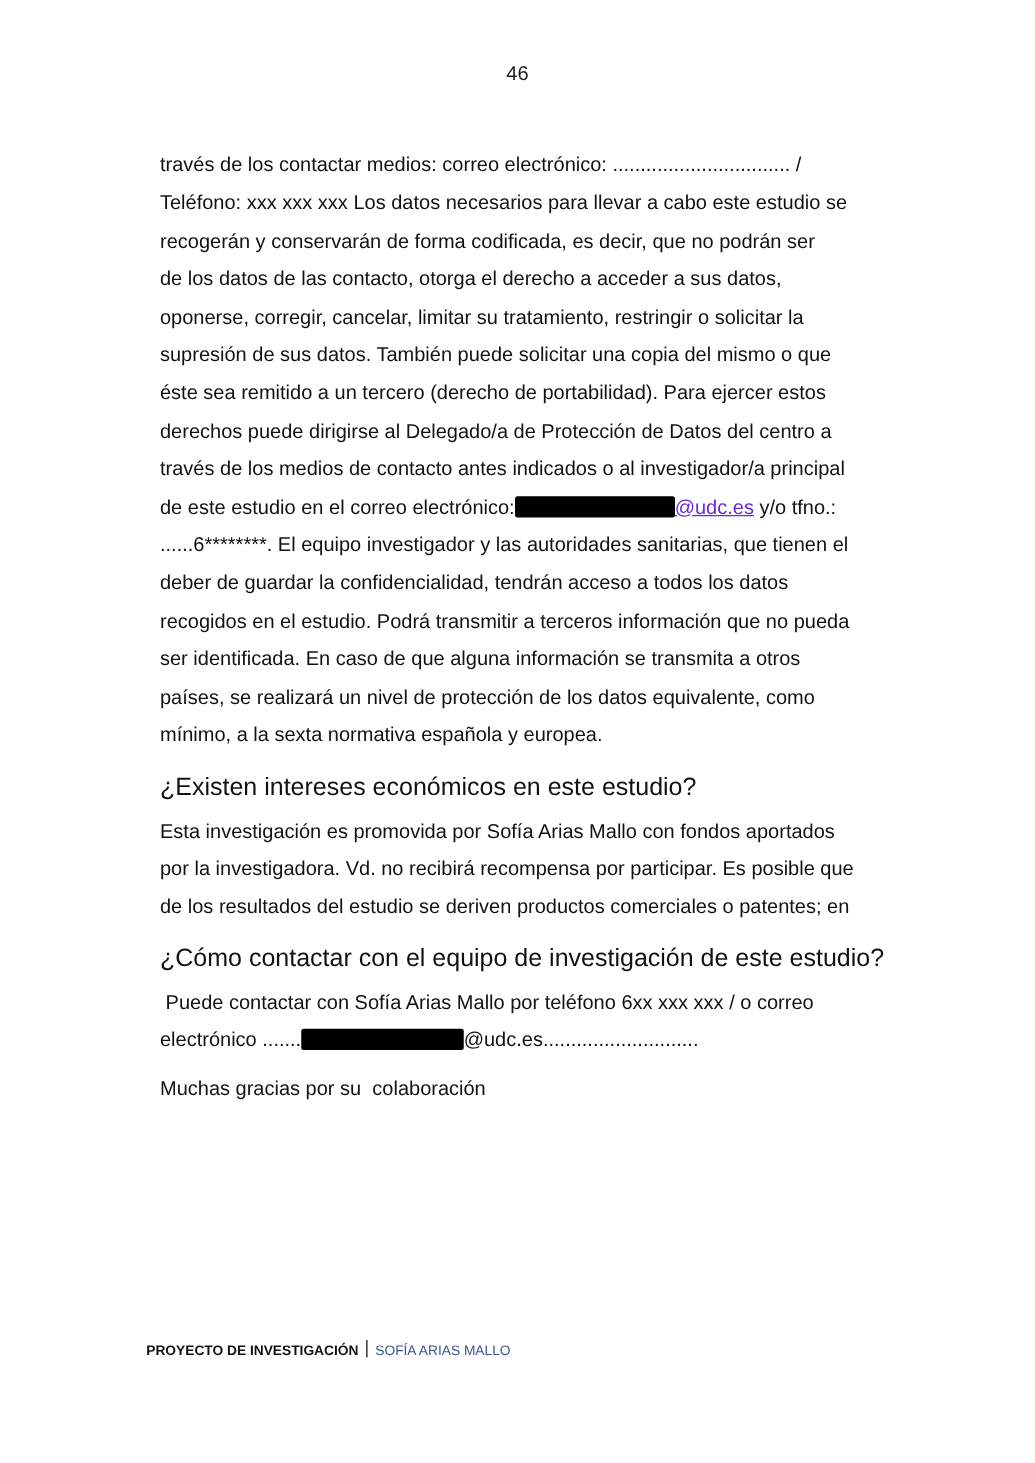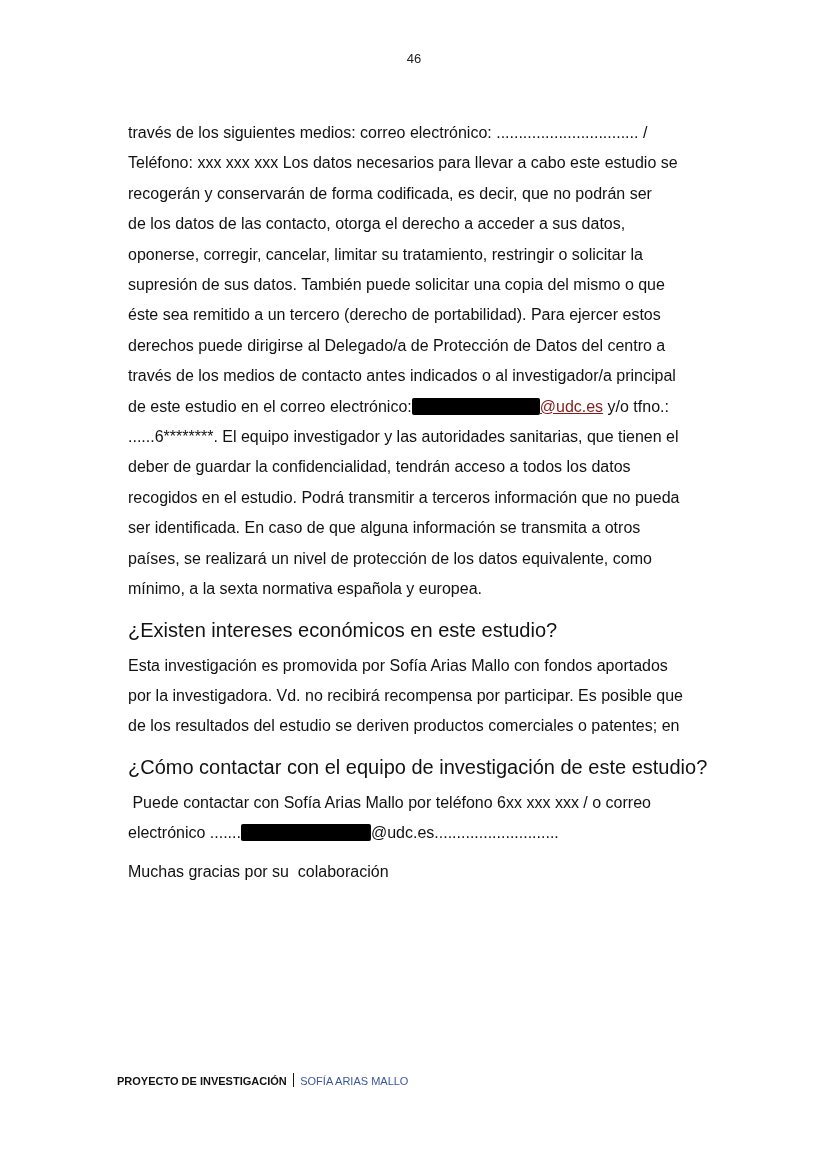--- a/index.html
+++ b/index.html
@@ -1,36 +1,36 @@
 <!DOCTYPE html>
 <html><head>
 <meta charset="utf-8">
 <style>
   html, body { margin: 0; padding: 0; background: #ffffff; }
   body { width: 828px; height: 1170px; position: relative; overflow: hidden; font-family: "Liberation Sans", sans-serif; color: #111; }
-  .page-num { position: absolute; top: 51px; left: 0; width: 828px; text-align: center; font-size: 13px; color: #222; }
+  .page-num { position: absolute; top: 51px; left: 0; width: 828px; text-align: center; font-size: 16px; color: #222; }
   .body { position: absolute; left: 128px; top: 118px; width: 590px; font-size: 16px; }
   .para { margin: 0; line-height: 30.4px; }
   .line { display: block; white-space: nowrap; }
   .heading { font-weight: normal; margin: 10px 0 6px 0; line-height: 30px; font-size: 20px; }
   .redact { display: inline-block; background: #000; height: 17px; vertical-align: -3px; border-radius: 2px; }
-  .link { color: #7f1d1d; text-decoration: underline; }
+  .link { color: #6d28d9; text-decoration: underline; }
   .gap { height: 8px; }
   .footer { position: absolute; left: 117px; top: 1071px; font-size: 11px; font-weight: bold; line-height: 20px; color: #111; }
   .footer .sep { display: inline-block; width: 1.5px; height: 14px; background: #111; vertical-align: -2px; margin: 0 6px; }
   .footer .author { font-weight: normal; color: #3a5596; }
 </style>
 </head>
 <body>
 
 <div class="page-num">46</div>
 
 <div class="body">
   <p class="para">
-    <span class="line">través de los siguientes medios: correo electrónico: ................................ /</span>
+    <span class="line">través de los contactar medios: correo electrónico: ................................ /</span>
     <span class="line">Teléfono: xxx xxx xxx Los datos necesarios para llevar a cabo este estudio se</span>
     <span class="line">recogerán y conservarán de forma codificada, es decir, que no podrán ser</span>
     <span class="line">de los datos de las contacto, otorga el derecho a acceder a sus datos,</span>
     <span class="line">oponerse, corregir, cancelar, limitar su tratamiento, restringir o solicitar la</span>
     <span class="line">supresión de sus datos. También puede solicitar una copia del mismo o que</span>
     <span class="line">éste sea remitido a un tercero (derecho de portabilidad). Para ejercer estos</span>
     <span class="line">derechos puede dirigirse al Delegado/a de Protección de Datos del centro a</span>
     <span class="line">través de los medios de contacto antes indicados o al investigador/a principal</span>
     <span class="line"><span>de este estudio en el correo electrónico:</span><span class="redact" style="width:128px"></span><a class="link">@udc.es</a><span> y/o tfno.:</span></span>
     <span class="line">......6********. El equipo investigador y las autoridades sanitarias, que tienen el</span>

